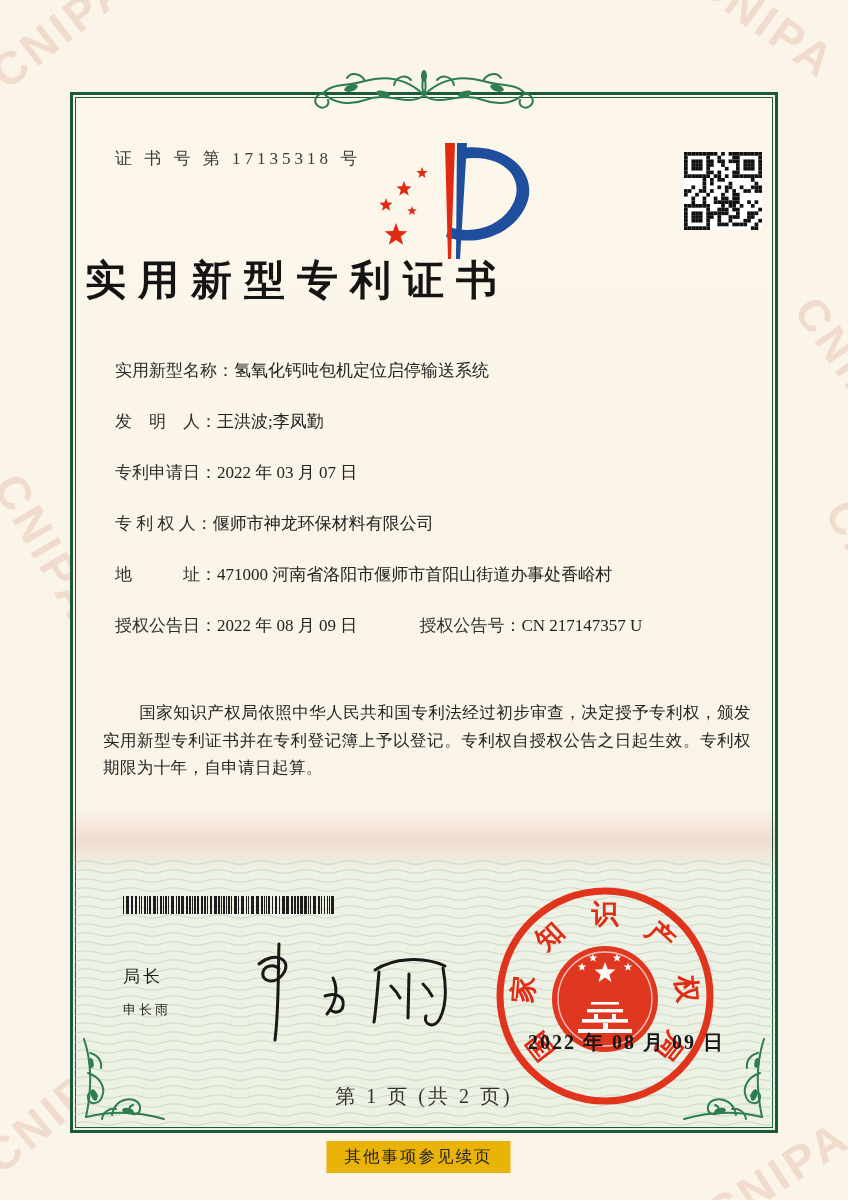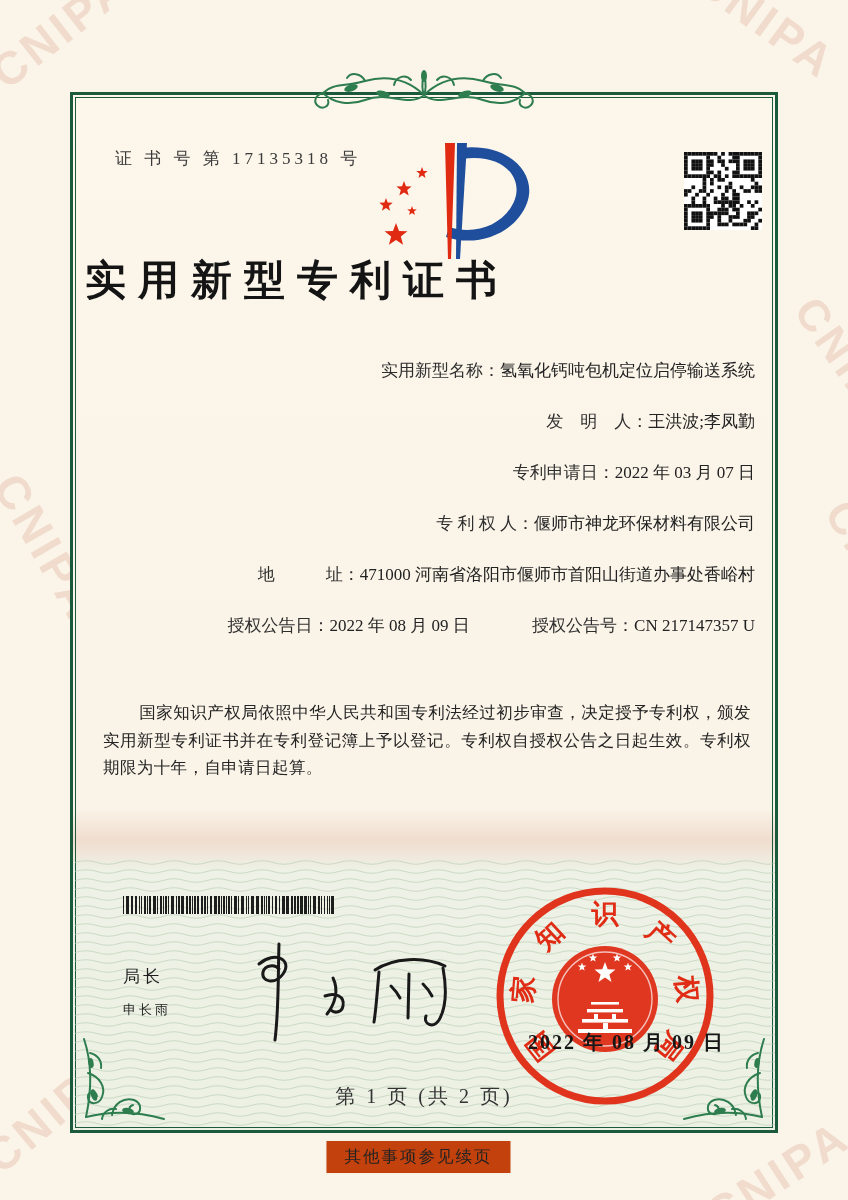--- a/index.html
+++ b/index.html
@@ -30,21 +30,21 @@
   .corner-flourish.right{right:5px;transform:scaleX(-1);}
   
   .cert-no{position:absolute;left:42px;top:52px;font-size:17px;letter-spacing:4px;color:#3a3a3a;z-index:4;text-align:center;}
   .logo{position:absolute;left:277px;top:40px;z-index:4;}
   .qr{position:absolute;left:611px;top:57px;z-index:4;}
   .title{
     position:absolute;left:0;top:158px;width:100%;text-align:left;z-index:4;
     font-size:41px;font-weight:700;letter-spacing:12px;text-indent:12px;color:#141414;
   }
   
-  .fields{position:absolute;left:42px;top:262px;width:640px;z-index:4;text-align:right;}
+  .fields{position:absolute;left:42px;top:262px;width:640px;z-index:4;}
   .field-row{height:28px;line-height:28px;margin-bottom:23px;font-size:17px;color:#2e2e2e;white-space:nowrap;}
   .field-label{display:inline-block;color:#2e2e2e;}
   .field-value{color:#222;}
   .pair2{margin-left:58px;}
   
   .body-text{position:absolute;left:30px;top:604px;width:648px;z-index:4;
     font-size:16.5px;line-height:27.5px;letter-spacing:0.4px;color:#242424;text-align:justify;}
   .body-text p{margin:0;text-indent:2.2em;}
   
   .barcode{position:absolute;left:50px;top:801px;z-index:4;}
@@ -53,21 +53,21 @@
   .director-name{position:absolute;left:50px;top:906px;font-size:13px;letter-spacing:3px;color:#1e1e1e;z-index:5;}
   .signature{position:absolute;left:160px;top:843px;z-index:5;}
   .seal{position:absolute;left:417px;top:786px;z-index:4;}
   .seal-char{font-family:"Liberation Serif","DejaVu Serif",serif;font-size:27px;font-weight:700;fill:#e02c15;}
   .seal-date{position:absolute;left:455px;top:934px;z-index:6;font-size:20px;font-weight:600;letter-spacing:2px;color:#161616;}
   .page-info{position:absolute;left:0;top:988px;width:100%;text-align:center;z-index:5;
     font-size:20px;letter-spacing:3px;color:#333;}
   
   .continuation{
     position:absolute;left:50%;top:1141px;transform:translateX(-53%);z-index:3;
-    background:#c2410c;padding:5px 18px;font-size:16.5px;letter-spacing:2px;color:#222;
+    background:#eab308;padding:5px 18px;font-size:16.5px;letter-spacing:2px;color:#222;
     box-shadow:0 0 3px rgba(0,0,0,0.05);white-space:nowrap;
   }
 </style>
 </head>
 <body>
 
 <div class="page">
 
   <span class="wm" style="left:-20px;top:2px;font-size:46px;transform:rotate(-38deg);">CNIPA</span>
   <span class="wm" style="left:686px;top:-6px;font-size:46px;transform:rotate(36deg);">CNIPA</span>

